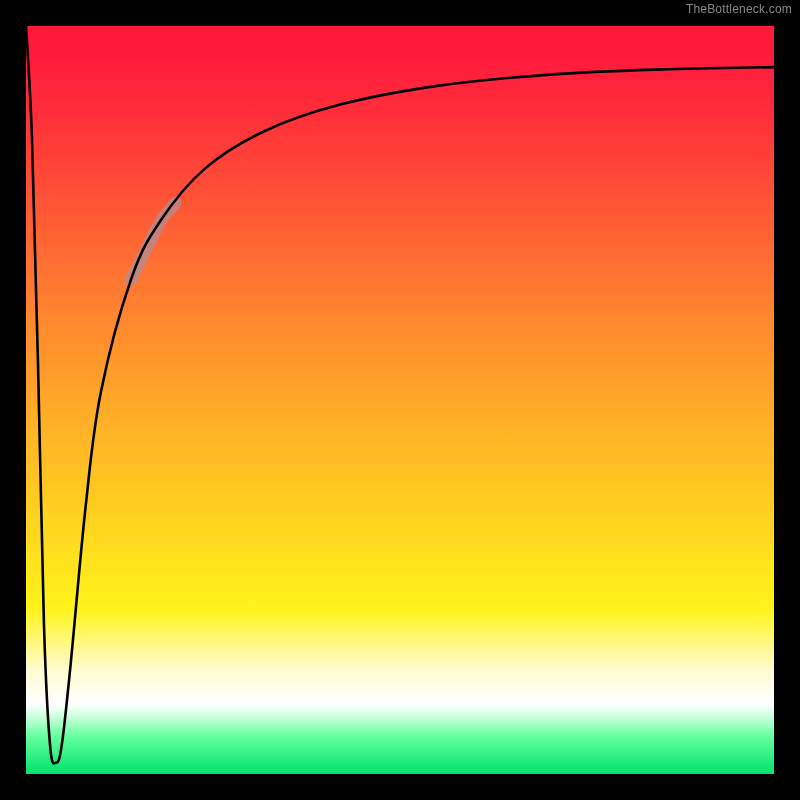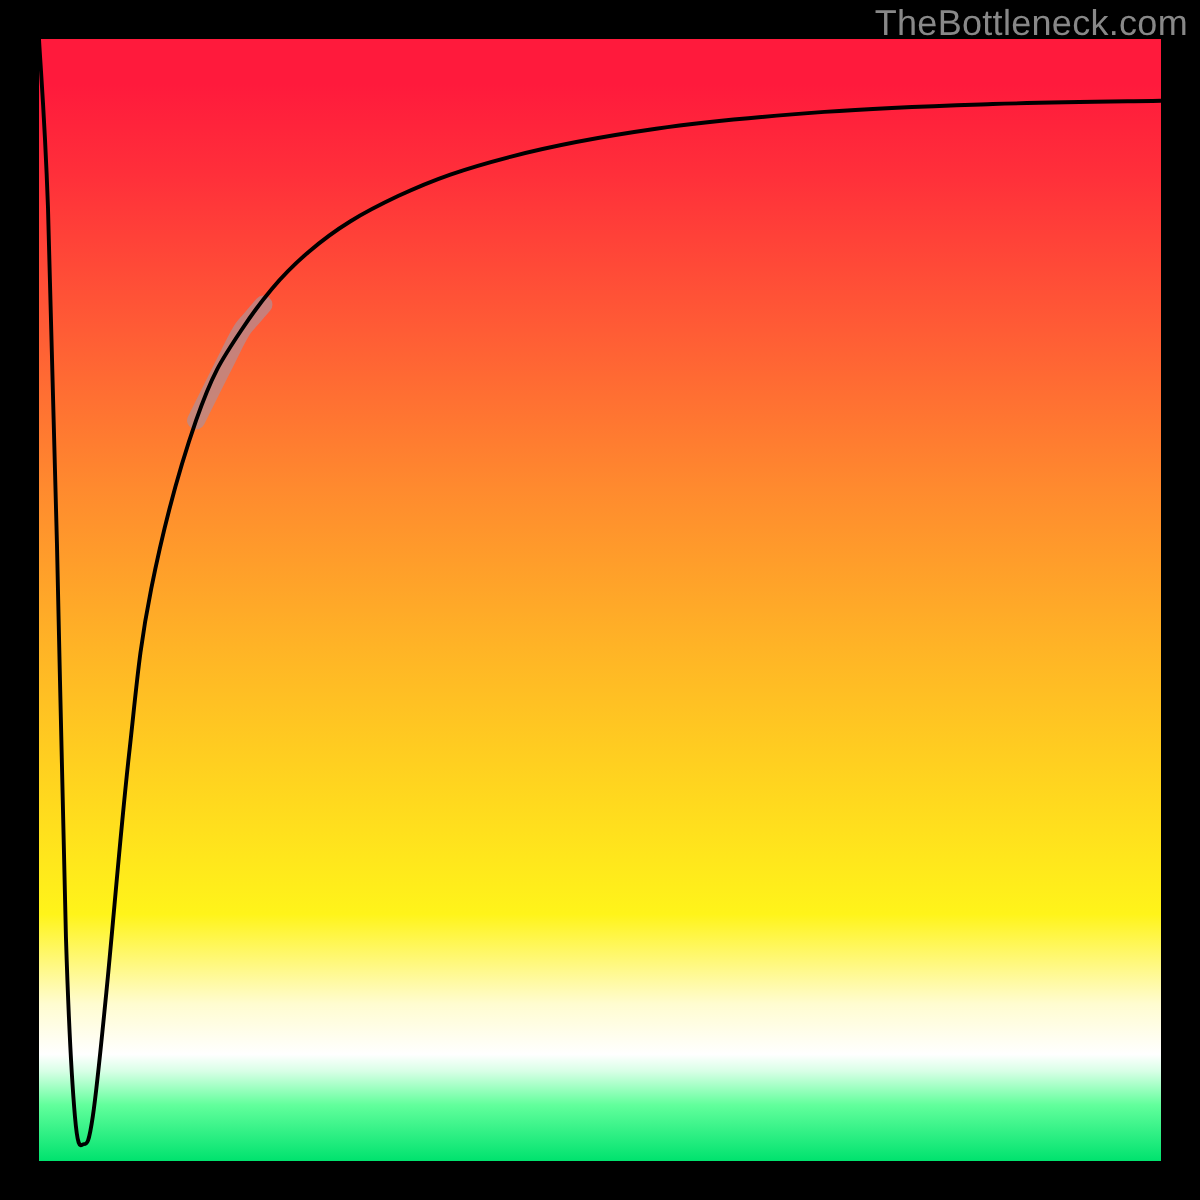--- a/index.html
+++ b/index.html
@@ -13,21 +13,21 @@
     background: #000;
     position: relative;
     font-family: Arial, Helvetica, sans-serif;
     overflow: hidden;
   }
   .watermark {
     position: absolute;
     top: 2px;
     right: 8px;
     color: #888;
-    font-size: 24px;
+    font-size: 12px;
     font-weight: 400;
     z-index: 10;
     letter-spacing: 0.2px;
   }
   .frame {
     position: absolute;
     top: 26px;
     left: 26px;
     width: 748px;
     height: 748px;

